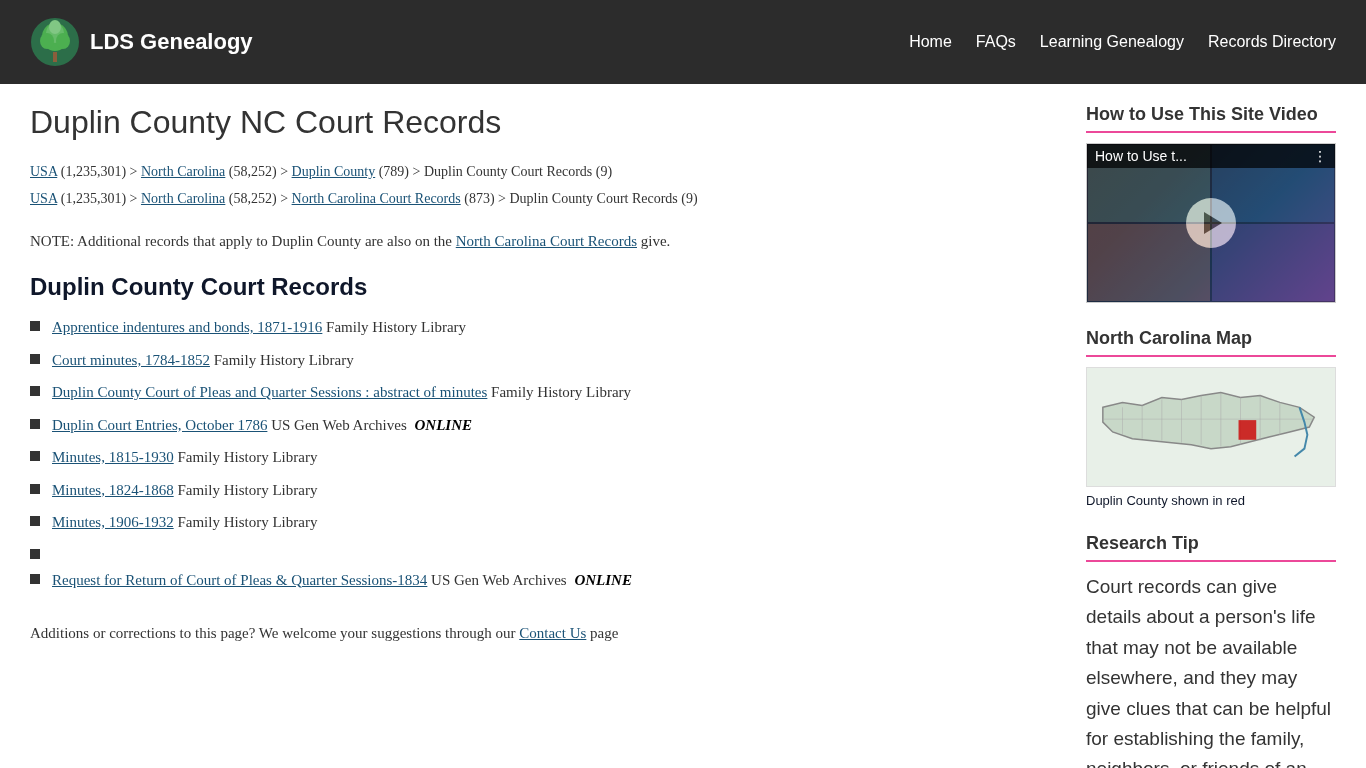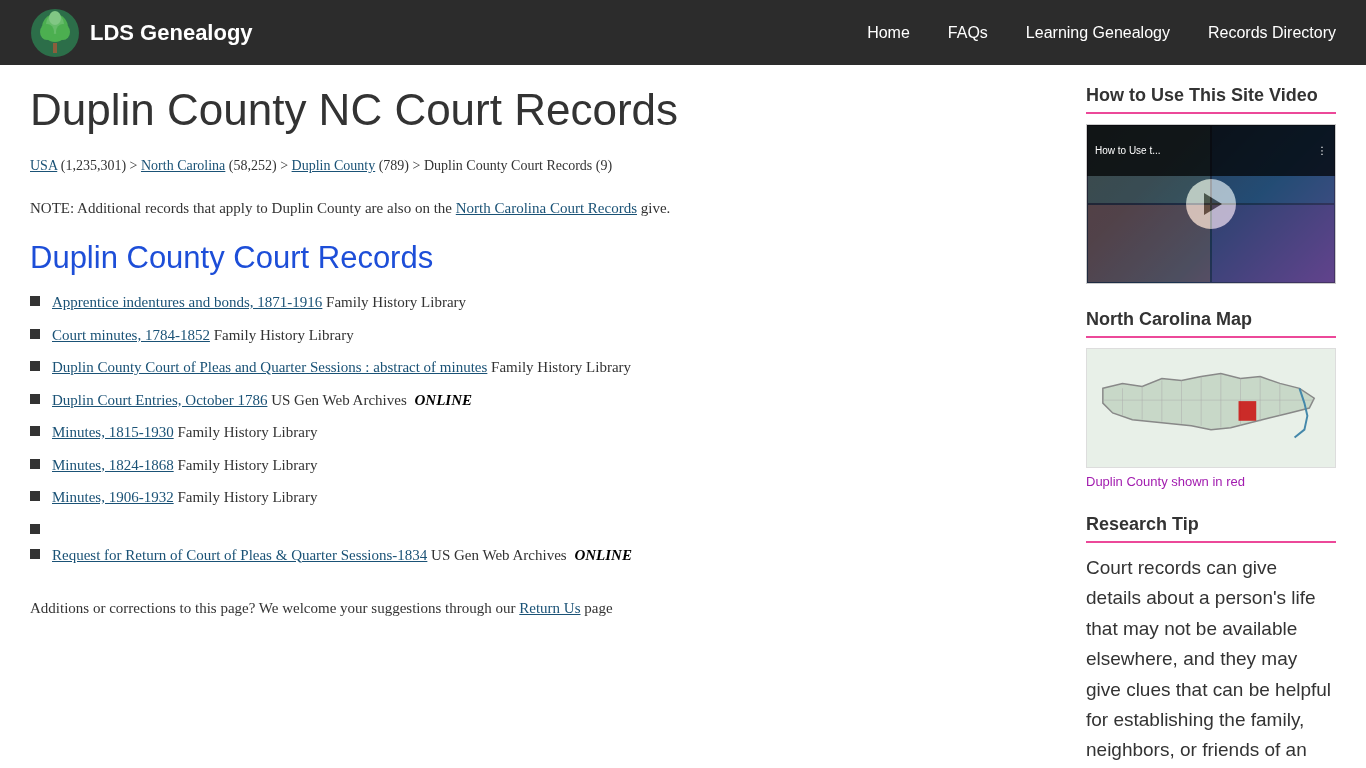--- a/index.html
+++ b/index.html
@@ -5,40 +5,40 @@
     * { margin: 0; padding: 0; box-sizing: border-box; }
     body { font-family: Georgia, 'Times New Roman', serif; font-size: 16px; color: #333; background: #fff; }
 
     
     #header {
       background: #2c2c2c;
       padding: 10px 30px;
       display: flex;
       align-items: center;
       justify-content: space-between;
-      height: 65px;
+      height: 84px;
     }
     #logo-area {
       display: flex;
       align-items: center;
       gap: 10px;
     }
     #logo-tree {
       width: 50px;
       height: 50px;
     }
     #logo-text {
       color: #fff;
       font-size: 22px;
       font-weight: bold;
       font-family: Arial, sans-serif;
     }
     #nav {
       display: flex;
-      gap: 38px;
+      gap: 24px;
       align-items: center;
     }
     .nav-item {
       color: #fff;
       font-size: 16px;
       font-family: Arial, sans-serif;
       cursor: pointer;
       text-decoration: none;
     }
 
@@ -54,21 +54,21 @@
       flex: 1;
       min-width: 0;
     }
     #sidebar {
       width: 250px;
       flex-shrink: 0;
     }
 
     
     h1 {
-      font-size: 44px;
+      font-size: 32px;
       font-weight: normal;
       color: #333;
       margin-bottom: 20px;
       font-family: Arial, sans-serif;
     }
     .breadcrumb-line {
       font-size: 14px;
       color: #333;
       margin-bottom: 6px;
       line-height: 1.5;
@@ -82,23 +82,23 @@
       margin: 20px 0;
       font-size: 15px;
       line-height: 1.6;
     }
     .note-section a {
       color: #1a5276;
       text-decoration: underline;
       cursor: pointer;
     }
     h2 {
-      font-size: 31px;
-      font-weight: normal;
-      color: #1d4ed8;
+      font-size: 24px;
+      font-weight: bold;
+      color: #0f172a;
       margin: 20px 0 15px 0;
       font-family: Arial, sans-serif;
     }
     .records-list {
       list-style: none;
       padding: 0;
       margin: 0 0 20px 0;
       text-align: right;
     }
     .records-list li {
@@ -171,22 +171,22 @@
       align-items: center;
       justify-content: center;
       background: linear-gradient(135deg, #1a1a2e 0%, #16213e 30%, #0f3460 60%, #533483 100%);
       position: relative;
     }
     .video-overlay-top {
       position: absolute;
       top: 0; left: 0; right: 0;
       background: rgba(0,0,0,0.7);
       color: #fff;
-      font-size: 10px;
-      padding: 20px 8px;
+      font-size: 14px;
+      padding: 4px 8px;
       display: flex;
       justify-content: space-between;
       align-items: center;
       font-family: Arial, sans-serif;
     }
     .video-play-btn {
       width: 50px;
       height: 50px;
       background: rgba(255,255,255,0.85);
       border-radius: 50%;
@@ -220,21 +220,21 @@
     .nc-map-container {
       width: 100%;
       height: 120px;
       border: 1px solid #ddd;
       position: relative;
       overflow: hidden;
       background: #e8f0e8;
     }
     .nc-map-text {
       font-size: 13px;
-      color: #a21caf;
+      color: #0f172a;
       margin-top: 6px;
       font-family: Arial, sans-serif;
     }
 
     
     .research-tip-text {
       font-size: 19px;
       line-height: 1.6;
       color: #333;
       font-family: Arial, sans-serif;
@@ -280,20 +280,28 @@
     <h1>Duplin County NC Court Records</h1>
 
     <div class="breadcrumb-line">
       <a>USA</a>
       <span> (1,235,301) &gt; </span>
       <a>North Carolina</a>
       <span> (58,252) &gt; </span>
       <a>Duplin County</a>
       <span> (789) &gt; Duplin County Court Records (9)</span>
     </div>
+    <div class="breadcrumb-line">
+      <a>USA</a>
+      <span> (1,235,301) &gt; </span>
+      <a>North Carolina</a>
+      <span> (58,252) &gt; </span>
+      <a>North Carolina Court Records</a>
+      <span> (873) &gt; Duplin County Court Records (9)</span>
+    </div>
 
     <div class="note-section">
       <span>NOTE: Additional records that apply to Duplin County are also on the </span><a>North Carolina Court Records</a><span> give.</span>
     </div>
 
     <h2>Duplin County Court Records</h2>
 
     <ul class="records-list">
       <li>
         <span class="bullet-sq"></span>
@@ -326,21 +334,21 @@
       <li>
         <span class="bullet-sq"></span>
       </li>
       <li>
         <span class="bullet-sq"></span>
         <span><a>Request for Return of Court of Pleas &amp; Quarter Sessions-1834</a> US Gen Web Archives <span class="online-badge">ONLINE</span></span>
       </li>
     </ul>
 
     <div class="additions-line">
-      <span>Additions or corrections to this page? We welcome your suggestions through our </span><a>Return Us</a><span> page</span>
+      <span>Additions or corrections to this page? We welcome your suggestions through our </span><a>Contact Us</a><span> page</span>
     </div>
 
   </main>
 
   <aside id="sidebar">
 
     <div class="sidebar-section">
       <h3>How to Use This Site Video</h3>
       <div class="video-thumb">
         <div class="video-thumb-inner">

